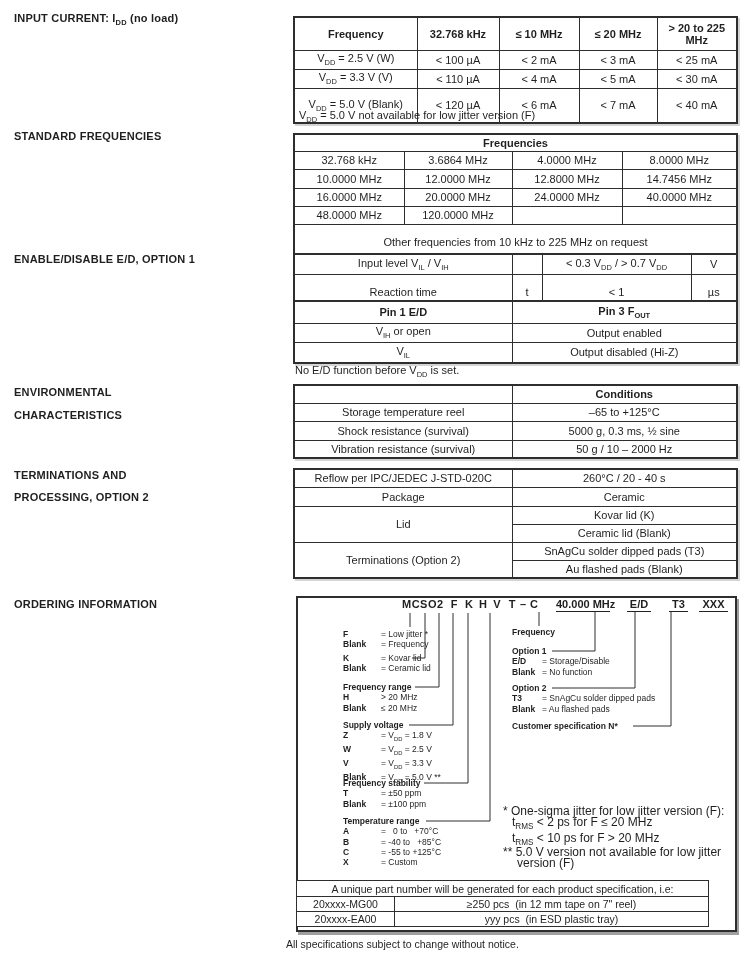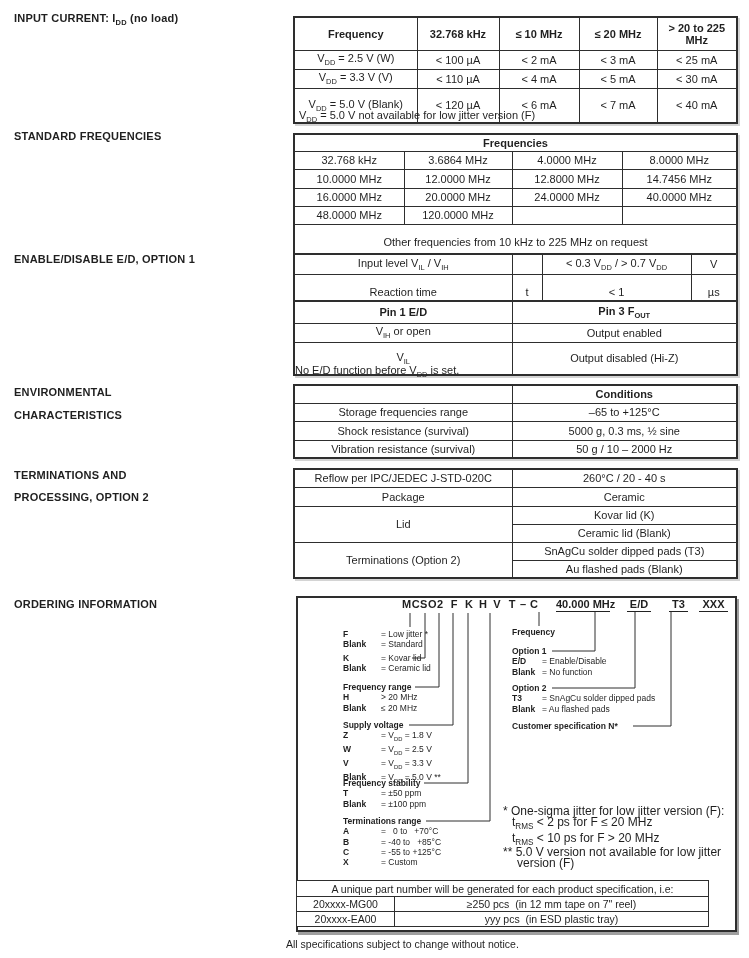--- a/index.html
+++ b/index.html
@@ -158,40 +158,40 @@
       </colgroup>
     <tbody>
         <tr style="height:22px">
       <th>Pin 1 E/D</th>
       <th>Pin 3 F<sub>OUT</sub></th>
     </tr>
     <tr style="height:19px">
       <td>V<sub>IH</sub> or open</td>
       <td>Output enabled</td>
     </tr>
-    <tr style="height:33px">
+    <tr style="height:21px">
       <td>V<sub>IL</sub></td>
       <td>Output disabled (Hi-Z)</td>
     </tr>
   </tbody>
     </table>
   <div class="note" style="left:295px;top:364px">No E/D function before V<sub>DD</sub> is set.</div>
 
   <table class="ds" style="left:293px;top:384px;width:443px">
     <colgroup>
         <col style="width:218px">
         <col style="width:225px">
       </colgroup>
     <tbody>
         <tr style="height:18px">
       <th></th>
       <th>Conditions</th>
     </tr>
     <tr style="height:18px">
-      <td class="left">Storage frequencies range</td>
+      <td class="left">Storage temperature reel</td>
       <td>–65 to +125°C</td>
     </tr>
     <tr style="height:19px">
       <td class="left">Shock resistance (survival)</td>
       <td>5000 g, 0.3 ms, ½ sine</td>
     </tr>
     <tr style="height:18px">
       <td class="left">Vibration resistance (survival)</td>
       <td>50 g / 10 – 2000 Hz</td>
     </tr>
@@ -244,21 +244,21 @@
   <span class="code-token ul" style="left:625px;width:19px">T3</span>
   <span class="code-token ul" style="left:655px;width:29px">XXX</span>
 
   <div class="grp" style="left:343px;top:629px">
     <div class="row">
         <span class="code">F</span>
         <span class="desc">= Low jitter *</span>
       </div>
     <div class="row">
         <span class="code">Blank</span>
-        <span class="desc">= Standard</span>
+        <span class="desc">= Frequency</span>
       </div>
   </div>
   <div class="grp" style="left:343px;top:653px">
     <div class="row">
         <span class="code">K</span>
         <span class="desc">= Kovar lid</span>
       </div>
     <div class="row">
         <span class="code">Blank</span>
         <span class="desc">= Ceramic lid</span>
@@ -299,21 +299,21 @@
     <div class="row">
         <span class="code">T</span>
         <span class="desc">= ±50 ppm</span>
       </div>
     <div class="row">
         <span class="code">Blank</span>
         <span class="desc">= ±100 ppm</span>
       </div>
   </div>
   <div class="grp" style="left:343px;top:816px">
-    <div class="hd">Terminations range</div>
+    <div class="hd">Temperature range</div>
     <div class="row">
         <span class="code">A</span>
         <span class="desc">=   0 to   +70°C</span>
       </div>
     <div class="row">
         <span class="code">B</span>
         <span class="desc">= -40 to   +85°C</span>
       </div>
     <div class="row">
         <span class="code">C</span>
@@ -325,21 +325,21 @@
       </div>
   </div>
 
   <div class="grp grp-r" style="left:512px;top:627px">
     <div class="hd">Frequency</div>
   </div>
   <div class="grp grp-r" style="left:512px;top:646px">
     <div class="hd">Option 1</div>
     <div class="row">
         <span class="code">E/D</span>
-        <span class="desc">= Enable/Disable</span>
+        <span class="desc">= Storage/Disable</span>
       </div>
     <div class="row">
         <span class="code">Blank</span>
         <span class="desc">= No function</span>
       </div>
   </div>
   <div class="grp grp-r" style="left:512px;top:683px">
     <div class="hd">Option 2</div>
     <div class="row">
         <span class="code">T3</span>

